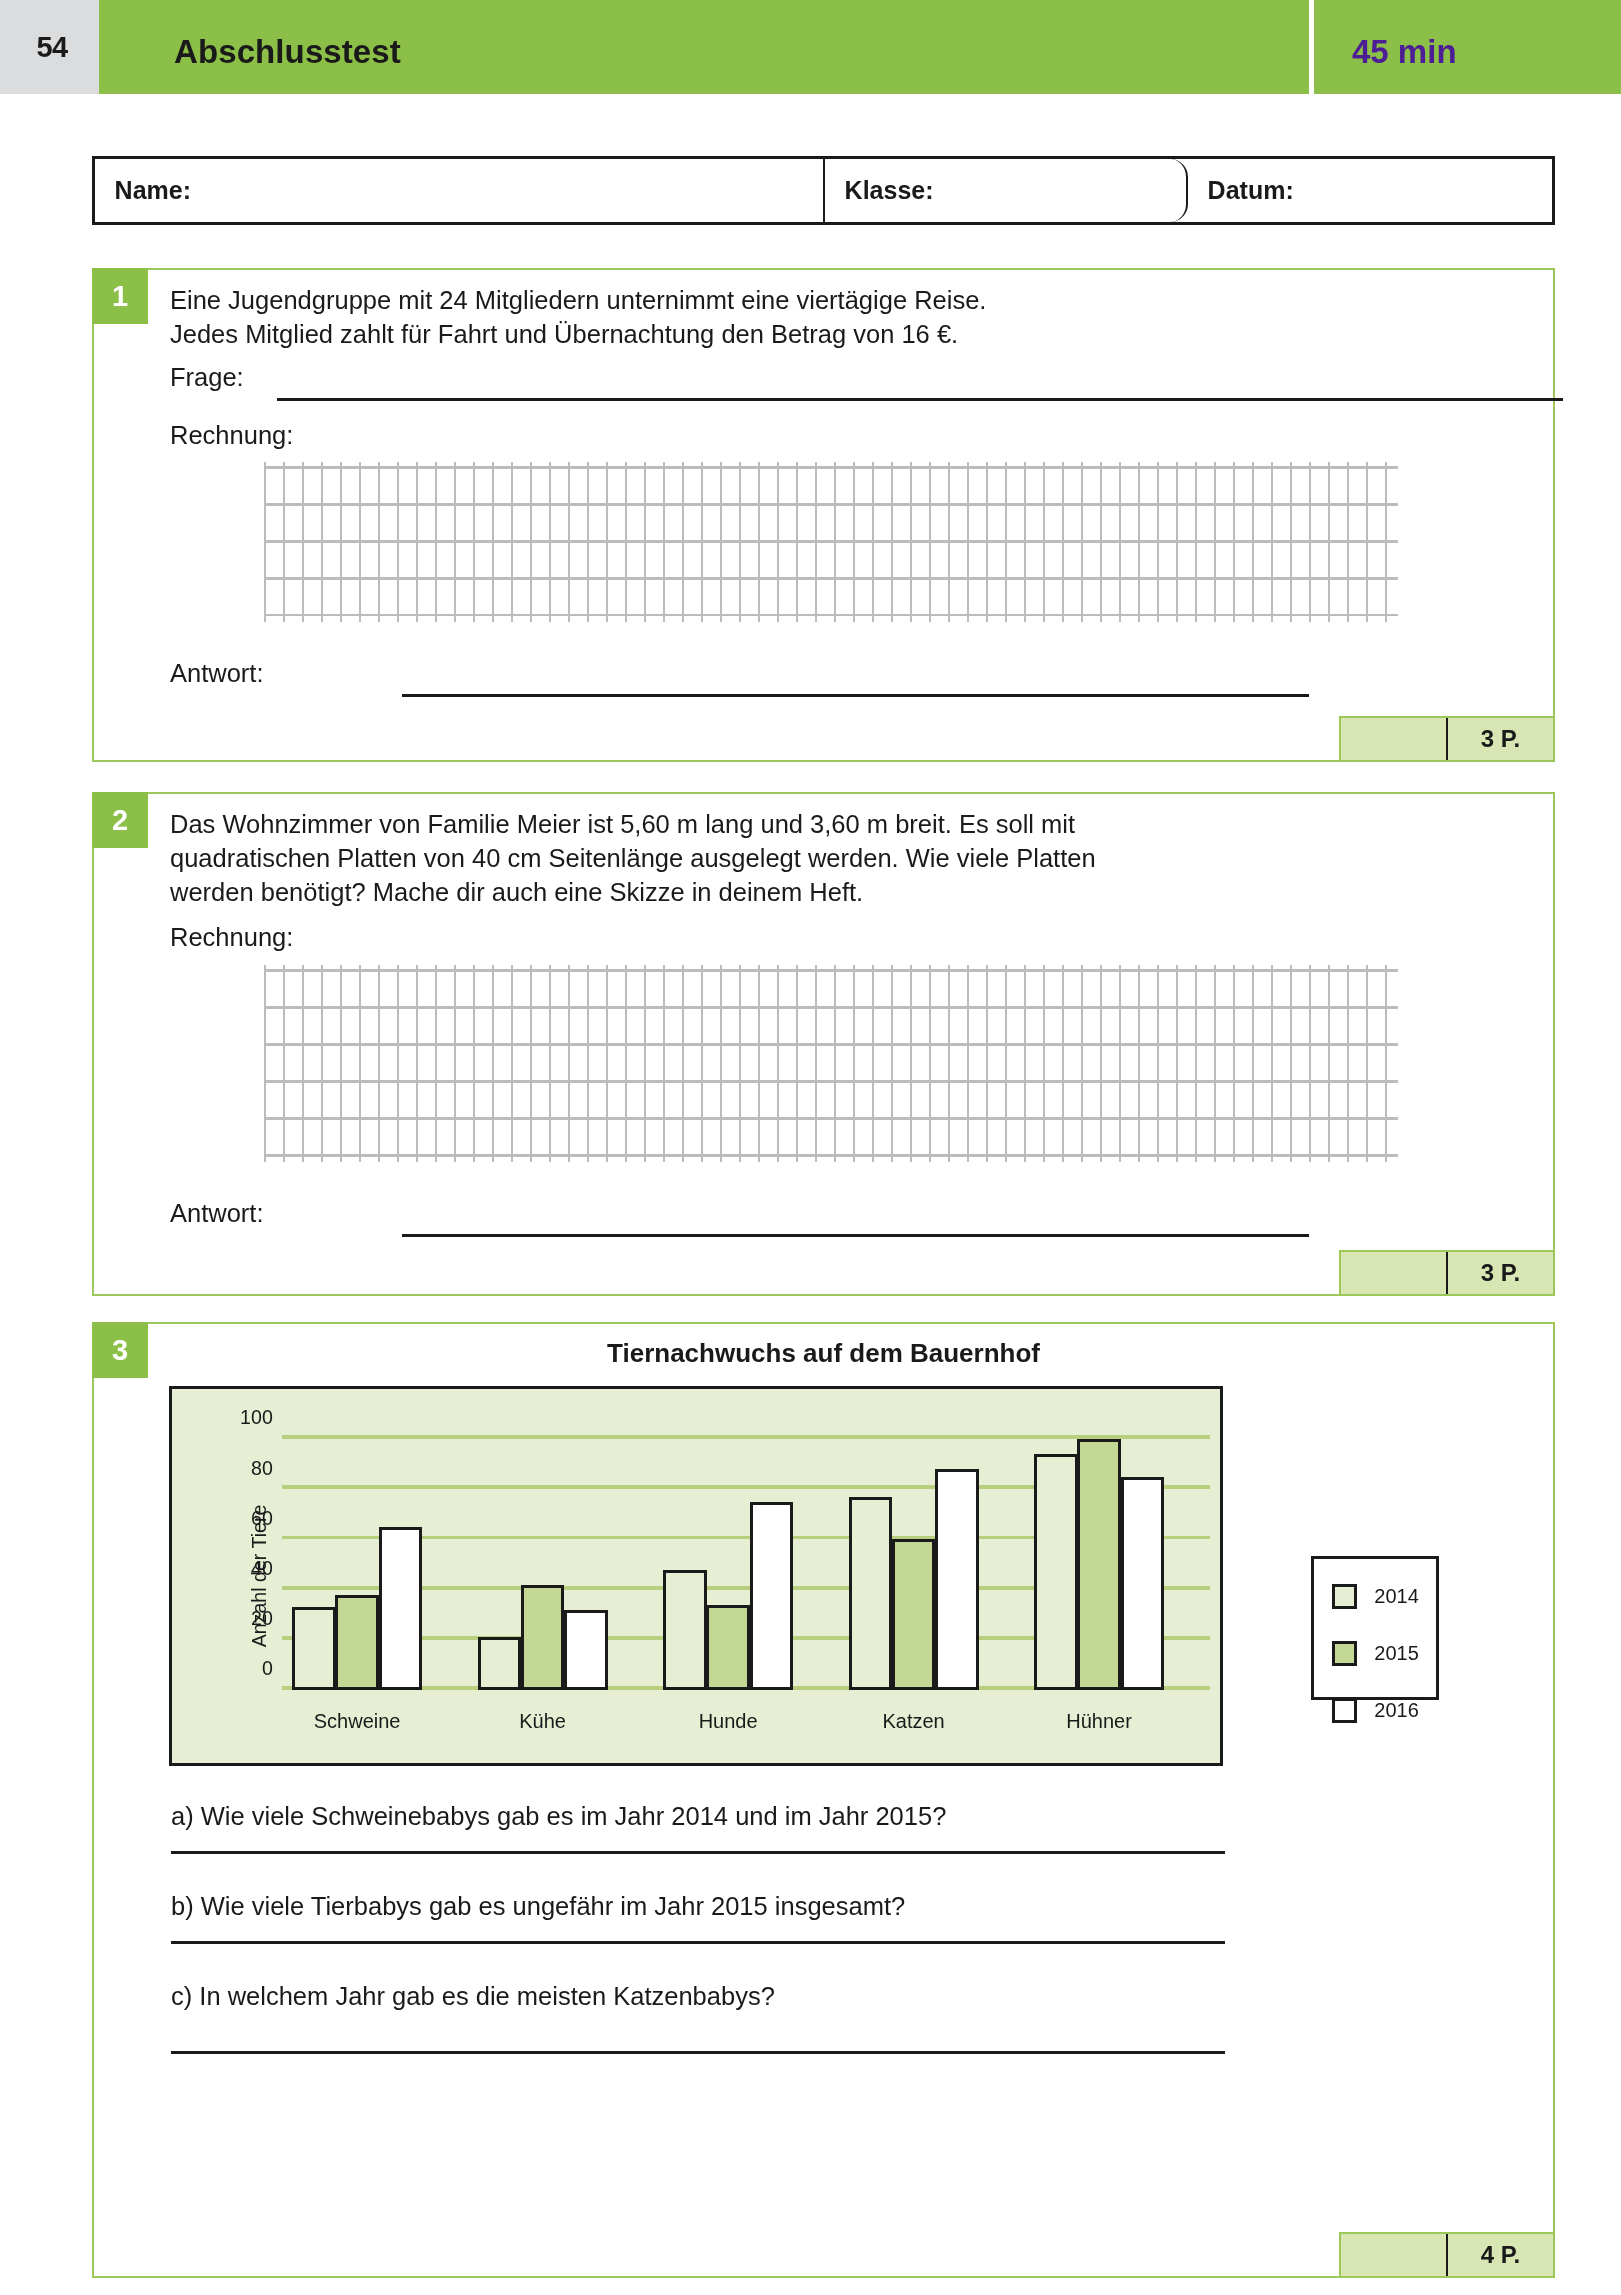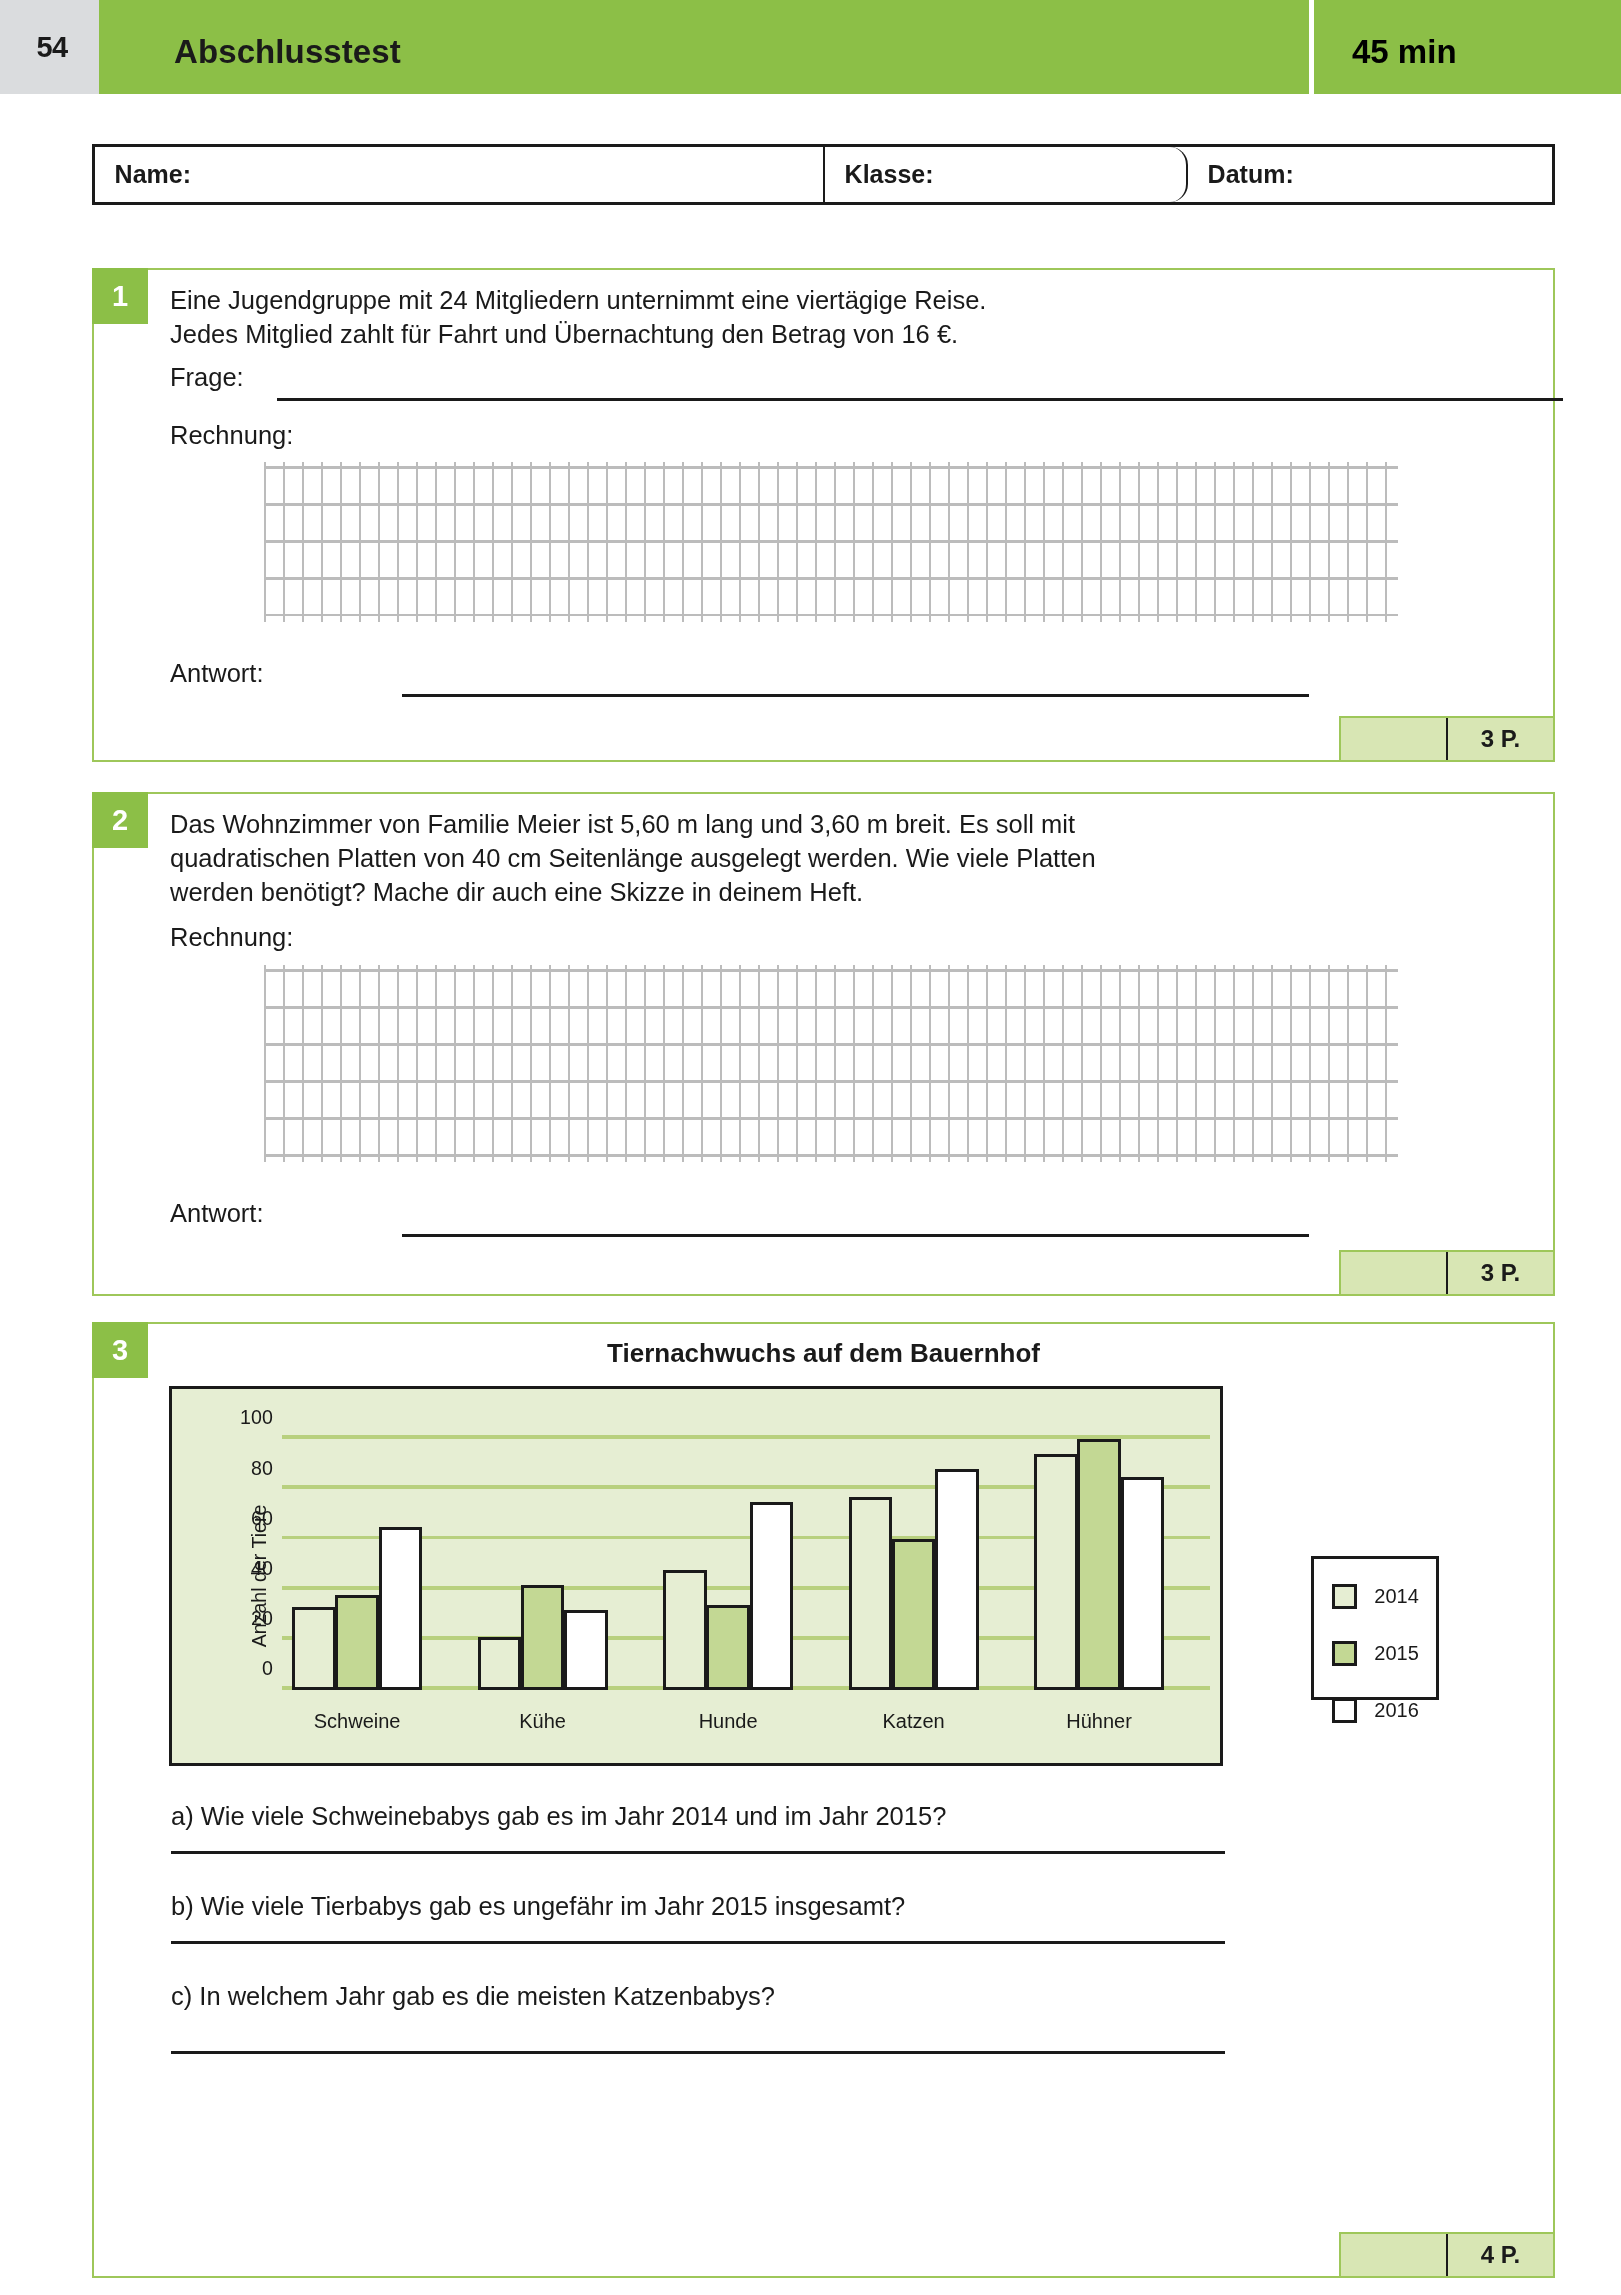--- a/index.html
+++ b/index.html
@@ -23,26 +23,26 @@
   }
   .header .title{
     position:absolute;left:75px;top:33px;
     font-size:33px;font-weight:bold;color:#1a1a1a;letter-spacing:0.1px;
   }
   .header .vdiv{
     position:absolute;left:1210px;top:0;width:4.6px;height:94px;background:#ffffff;
   }
   .header .time{
     position:absolute;left:1253px;top:33px;
-    font-size:33px;font-weight:bold;color:#000000;
+    font-size:33px;font-weight:bold;color:#4c1d95;
   }
 
   
   .idbar{
-    position:absolute;left:92px;top:144px;width:1463px;height:61px;
+    position:absolute;left:92px;top:156px;width:1463px;height:69px;
     border:3.3px solid #1a1a1a;box-sizing:border-box;background:#fff;
     display:flex;
   }
   .idbar .cell{
     display:flex;align-items:center;box-sizing:border-box;
     font-size:25px;font-weight:bold;padding-left:19.6px;
   }
   .idbar .c1{width:730px;border-right:2.6px solid #1a1a1a;}
   .idbar .c2{width:363px;border-right:2.6px solid #1a1a1a;border-radius:18px;}
   .idbar .c3{flex:1;}

